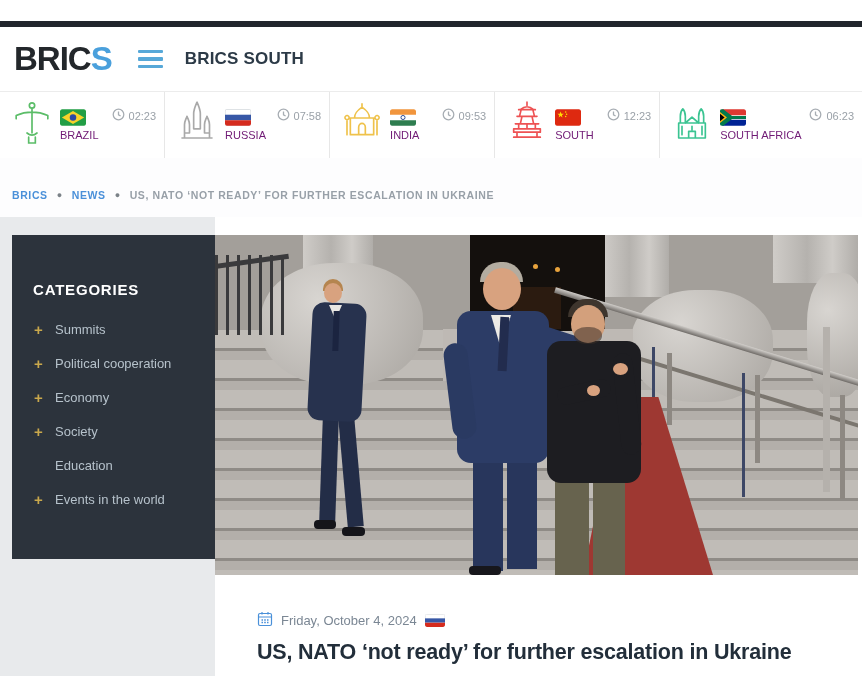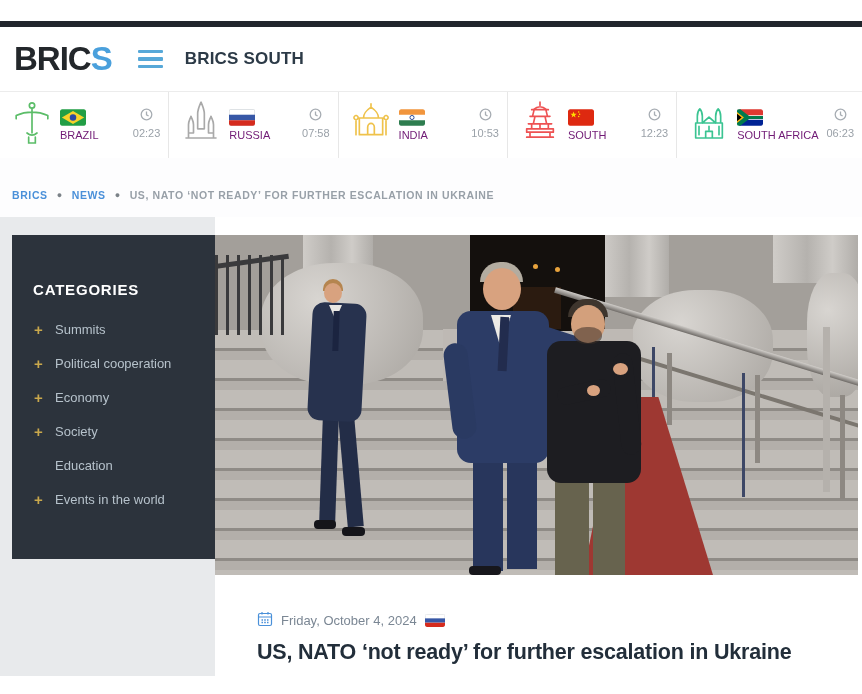--- a/index.html
+++ b/index.html
@@ -20,21 +20,21 @@
 
   
   .country-bar { height:67px; display:flex; border-top:1px solid #ececec; }
   .country-cell { flex:1 1 0; display:flex; align-items:center; gap:8px; padding:6px 8px 6px 12px;
     border-left:1px solid #e7e7e7; cursor:pointer; background:#fff; }
   .country-cell:first-child { border-left:none; }
   .landmark { flex:0 0 auto; }
   .country-mid { display:flex; flex-direction:column; gap:3px; }
   .country-name { font-size:11px; font-weight:400; color:#701a75; white-space:nowrap; }
   .country-time { margin-left:auto; align-self:flex-start; margin-top:10px; display:flex; align-items:center;
-    gap:4px; color:#9aa1a8; font-size:11px;flex-direction:column; }
+    gap:4px; color:#9aa1a8; font-size:11px; }
   .flag-svg { border-radius:2px; display:block; }
 
   
   .main-nav { position:relative; height:39px; background:#23272d; display:flex; align-items:center;
     padding-left:78px; gap:45px; }
   .main-nav a { color:#eef0f2; font-size:11px; font-weight:700; letter-spacing:.4px; text-decoration:none;
     cursor:pointer; white-space:nowrap; }
   .broken-img { position:absolute; left:30px; top:2px; }
 
   
@@ -224,21 +224,21 @@
               <circle cx="14" cy="9" r="2.2" fill="none" stroke="#23408f" stroke-width="1"></circle>
             </svg>
           </span>
         <span class="country-name">INDIA</span>
       </div>
       <div class="country-time">
         <span><svg width="13" height="13" viewBox="0 0 13 13" fill="none" stroke="#a7adb3" stroke-width="1.3">
               <circle cx="6.5" cy="6.5" r="5.3"></circle>
               <path d="M6.5 3.5 V6.8 L8.6 8"></path>
             </svg></span>
-        <span>10:53</span>
+        <span>09:53</span>
       </div>
     </div>
 
     <div class="country-cell">
       <span class="landmark" style="color:#ee5253">
         <svg width="40" height="50" viewBox="0 0 48 56" fill="none" stroke="currentColor" stroke-width="2" stroke-linecap="round" stroke-linejoin="round">
             <path d="M24 3 V7 M16 12 Q24 5 32 12 M14 12 H34 M17 12 L15 20 H33 L31 12 M12 20 H36 M18 20 L16 29 H32 L30 20 M10 29 H38 M14 29 V35 M24 29 V35 M34 29 V35 M8 35 H40 V39 H8 Z M12 39 V45 M36 39 V45 M8 45 H40"></path>
           </svg>
       </span>
       <div class="country-mid">

